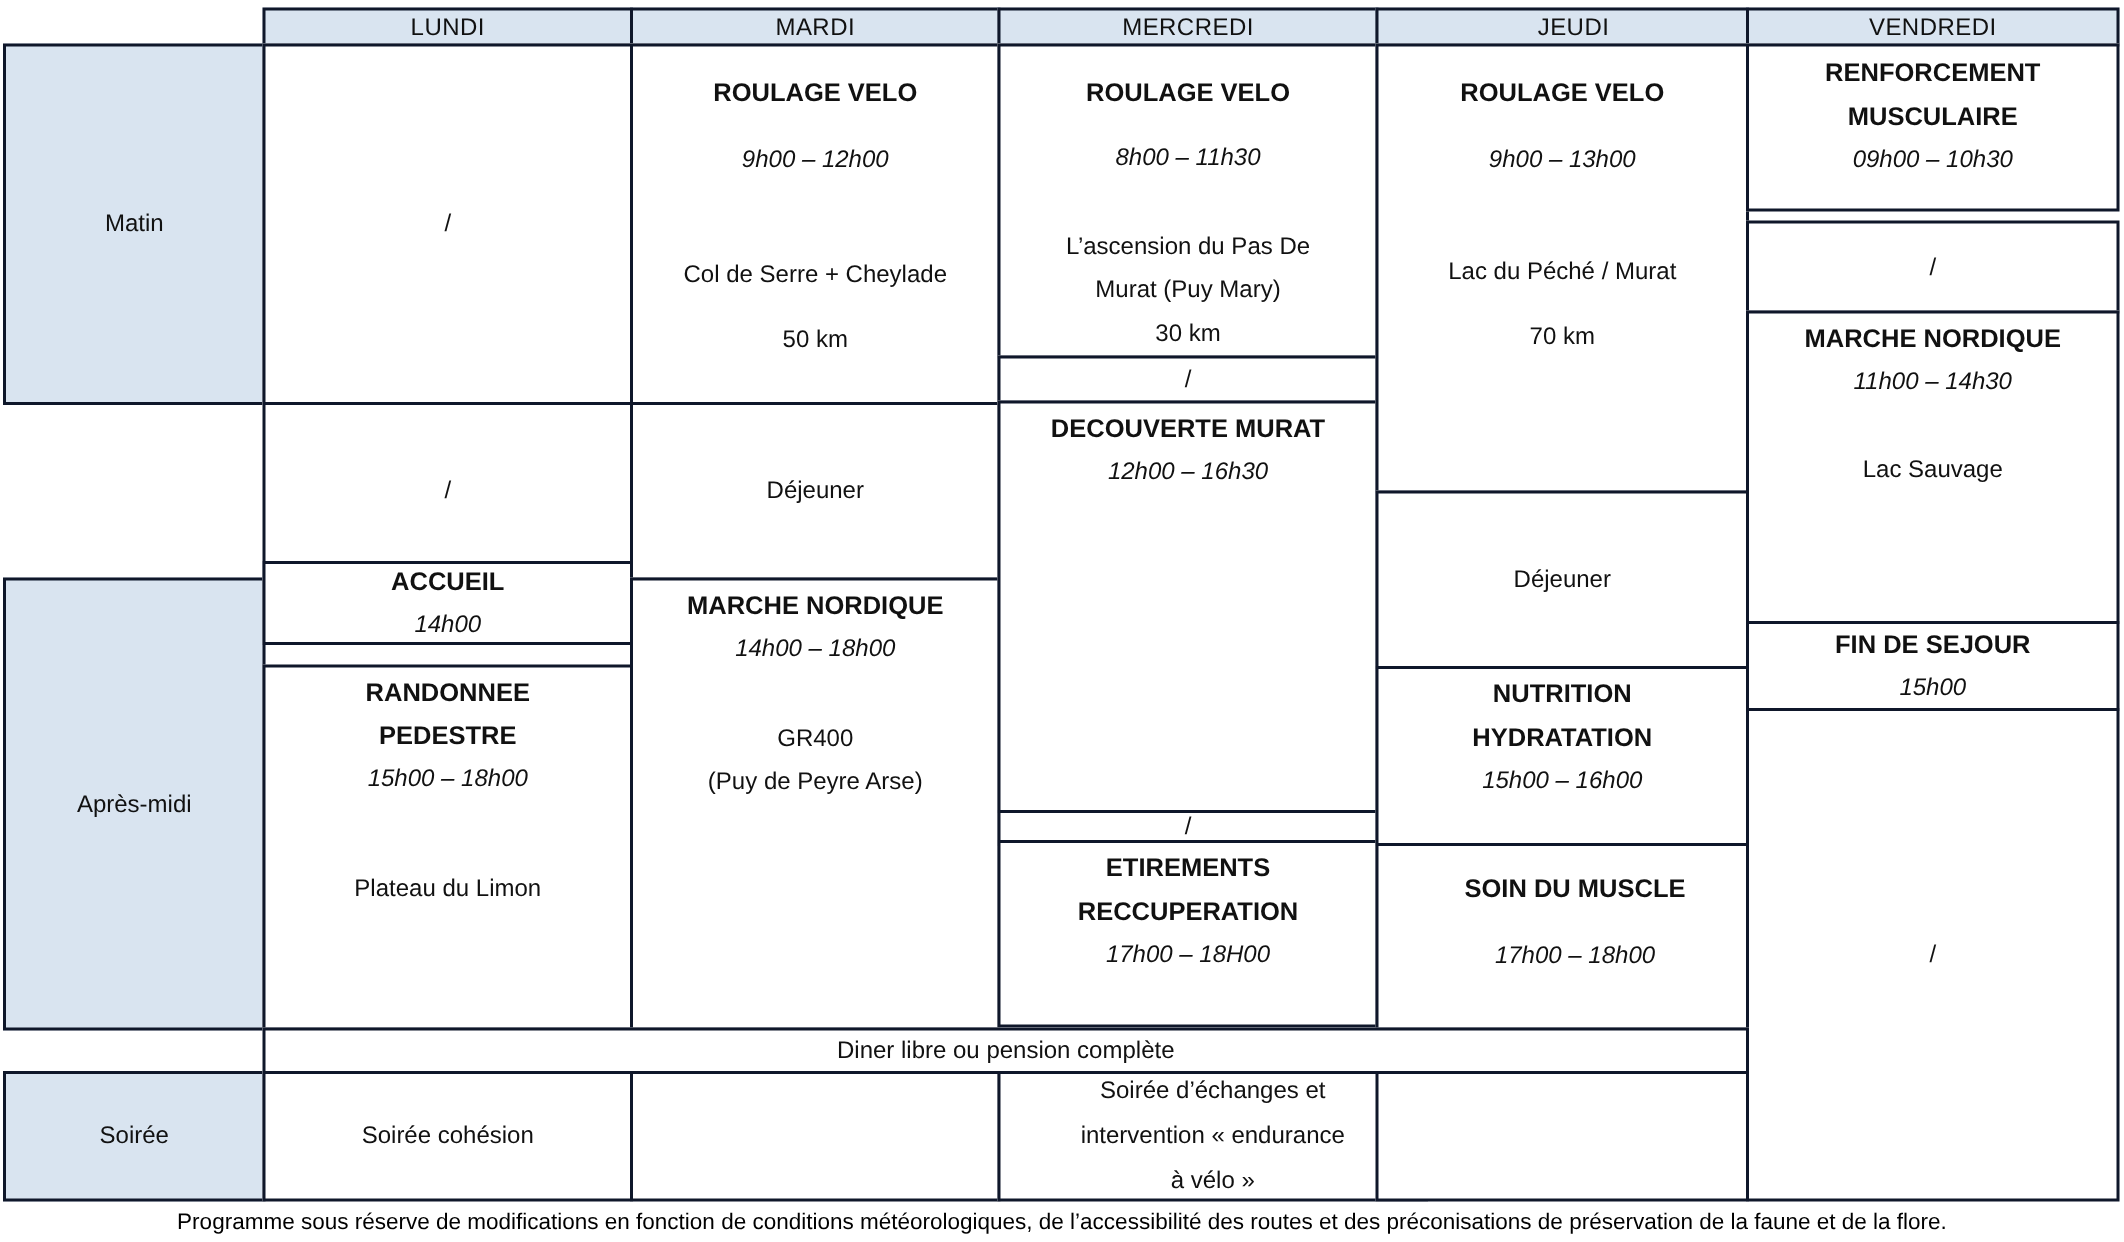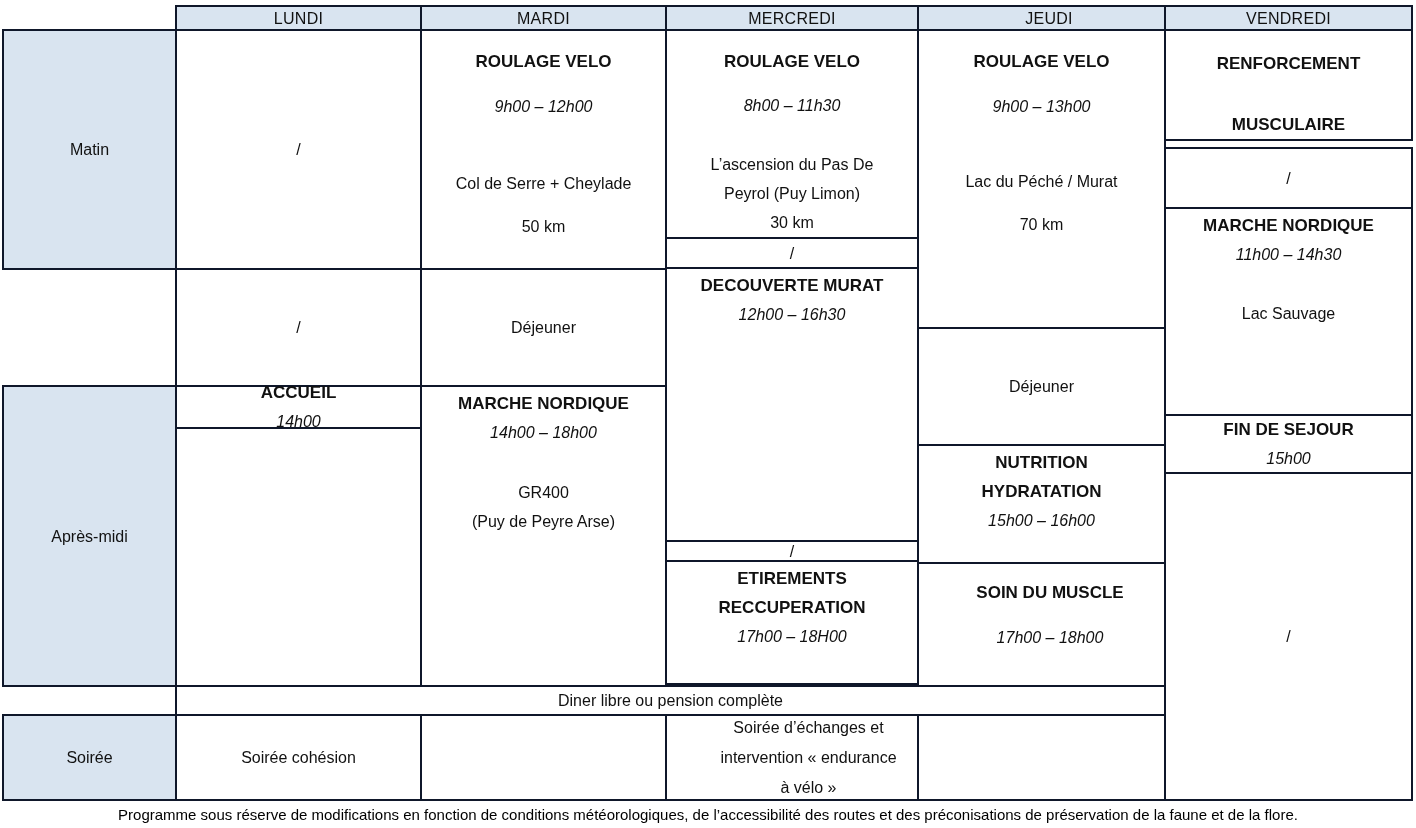--- a/index.html
+++ b/index.html
@@ -56,23 +56,30 @@
   <div class="cell blue center" style="left:2px;top:714px;width:175px;height:87px;">
     <span class="ln">Soirée</span>
   </div>
 
   <div class="cell center" style="left:175px;top:29px;width:247px;height:241px;">
     <span class="ln">/</span>
   </div>
   <div class="cell center" style="left:175px;top:268px;width:247px;height:119px;">
     <span class="ln">/</span>
   </div>
-  <div class="cell center" style="left:175px;top:385px;width:247px;height:44px;">
+  <div class="cell center" style="left:175px;top:374px;width:247px;height:56px;">
     <span class="ln b">ACCUEIL</span>
     <span class="ln i">14h00</span>
+  </div>
+  <div class="cell top" style="left:175px;top:443px;width:247px;height:244px;padding-top:2px;">
+    <span class="ln b">RANDONNEE</span>
+    <span class="ln b">PEDESTRE</span>
+    <span class="ln i">15h00 – 18h00</span>
+    <span class="sp" style="height:44px;"></span>
+    <span class="ln">Plateau du Limon</span>
   </div>
   <div class="cell center" style="left:175px;top:714px;width:247px;height:87px;">
     <span class="ln">Soirée cohésion</span>
   </div>
 
   <div class="cell top" style="left:420px;top:29px;width:247px;height:241px;padding-top:16px;">
     <span class="ln b">ROULAGE VELO</span>
     <span class="sp" style="height:16px;"></span>
     <span class="ln i">9h00 – 12h00</span>
     <span class="sp" style="height:48px;"></span>
@@ -91,21 +98,21 @@
     <span class="ln">(Puy de Peyre Arse)</span>
   </div>
   <div class="cell center" style="left:420px;top:714px;width:247px;height:87px;"></div>
 
   <div class="cell top" style="left:665px;top:29px;width:254px;height:210px;padding-top:16px;">
     <span class="ln b">ROULAGE VELO</span>
     <span class="sp" style="height:16px;"></span>
     <span class="ln i">8h00 – 11h30</span>
     <span class="sp" style="height:31px;"></span>
     <span class="ln">L’ascension du Pas De</span>
-    <span class="ln">Peyrol (Puy Limon)</span>
+    <span class="ln">Murat (Puy Mary)</span>
     <span class="ln">30 km</span>
   </div>
   <div class="cell center" style="left:665px;top:237px;width:254px;height:32px;">
     <span class="ln">/</span>
   </div>
   <div class="cell top" style="left:665px;top:267px;width:254px;height:275px;padding-top:2px;">
     <span class="ln b">DECOUVERTE MURAT</span>
     <span class="ln i">12h00 – 16h30</span>
   </div>
   <div class="cell center" style="left:665px;top:540px;width:254px;height:24px;line-height:18px;">
@@ -139,21 +146,21 @@
     <span class="ln b">HYDRATATION</span>
     <span class="ln i">15h00 – 16h00</span>
   </div>
   <div class="cell top" style="left:917px;top:562px;width:266px;height:125px;padding-top:14px;">
     <span class="ln b">SOIN DU MUSCLE</span>
     <span class="sp" style="height:16px;"></span>
     <span class="ln i">17h00 – 18h00</span>
   </div>
   <div class="cell center" style="left:917px;top:714px;width:249px;height:87px;"></div>
 
-  <div class="cell top" style="left:1164px;top:29px;width:249px;height:112px;padding-top:18px;gap:32px;">
+  <div class="cell top" style="left:1164px;top:29px;width:249px;height:112px;padding-top:3px;">
     <span class="ln b">RENFORCEMENT</span>
     <span class="ln b">MUSCULAIRE</span>
     <span class="ln i">09h00 – 10h30</span>
   </div>
   <div class="cell center" style="left:1164px;top:147px;width:249px;height:62px;">
     <span class="ln">/</span>
   </div>
   <div class="cell top" style="left:1164px;top:207px;width:249px;height:209px;padding-top:2px;">
     <span class="ln b">MARCHE NORDIQUE</span>
     <span class="ln i">11h00 – 14h30</span>

